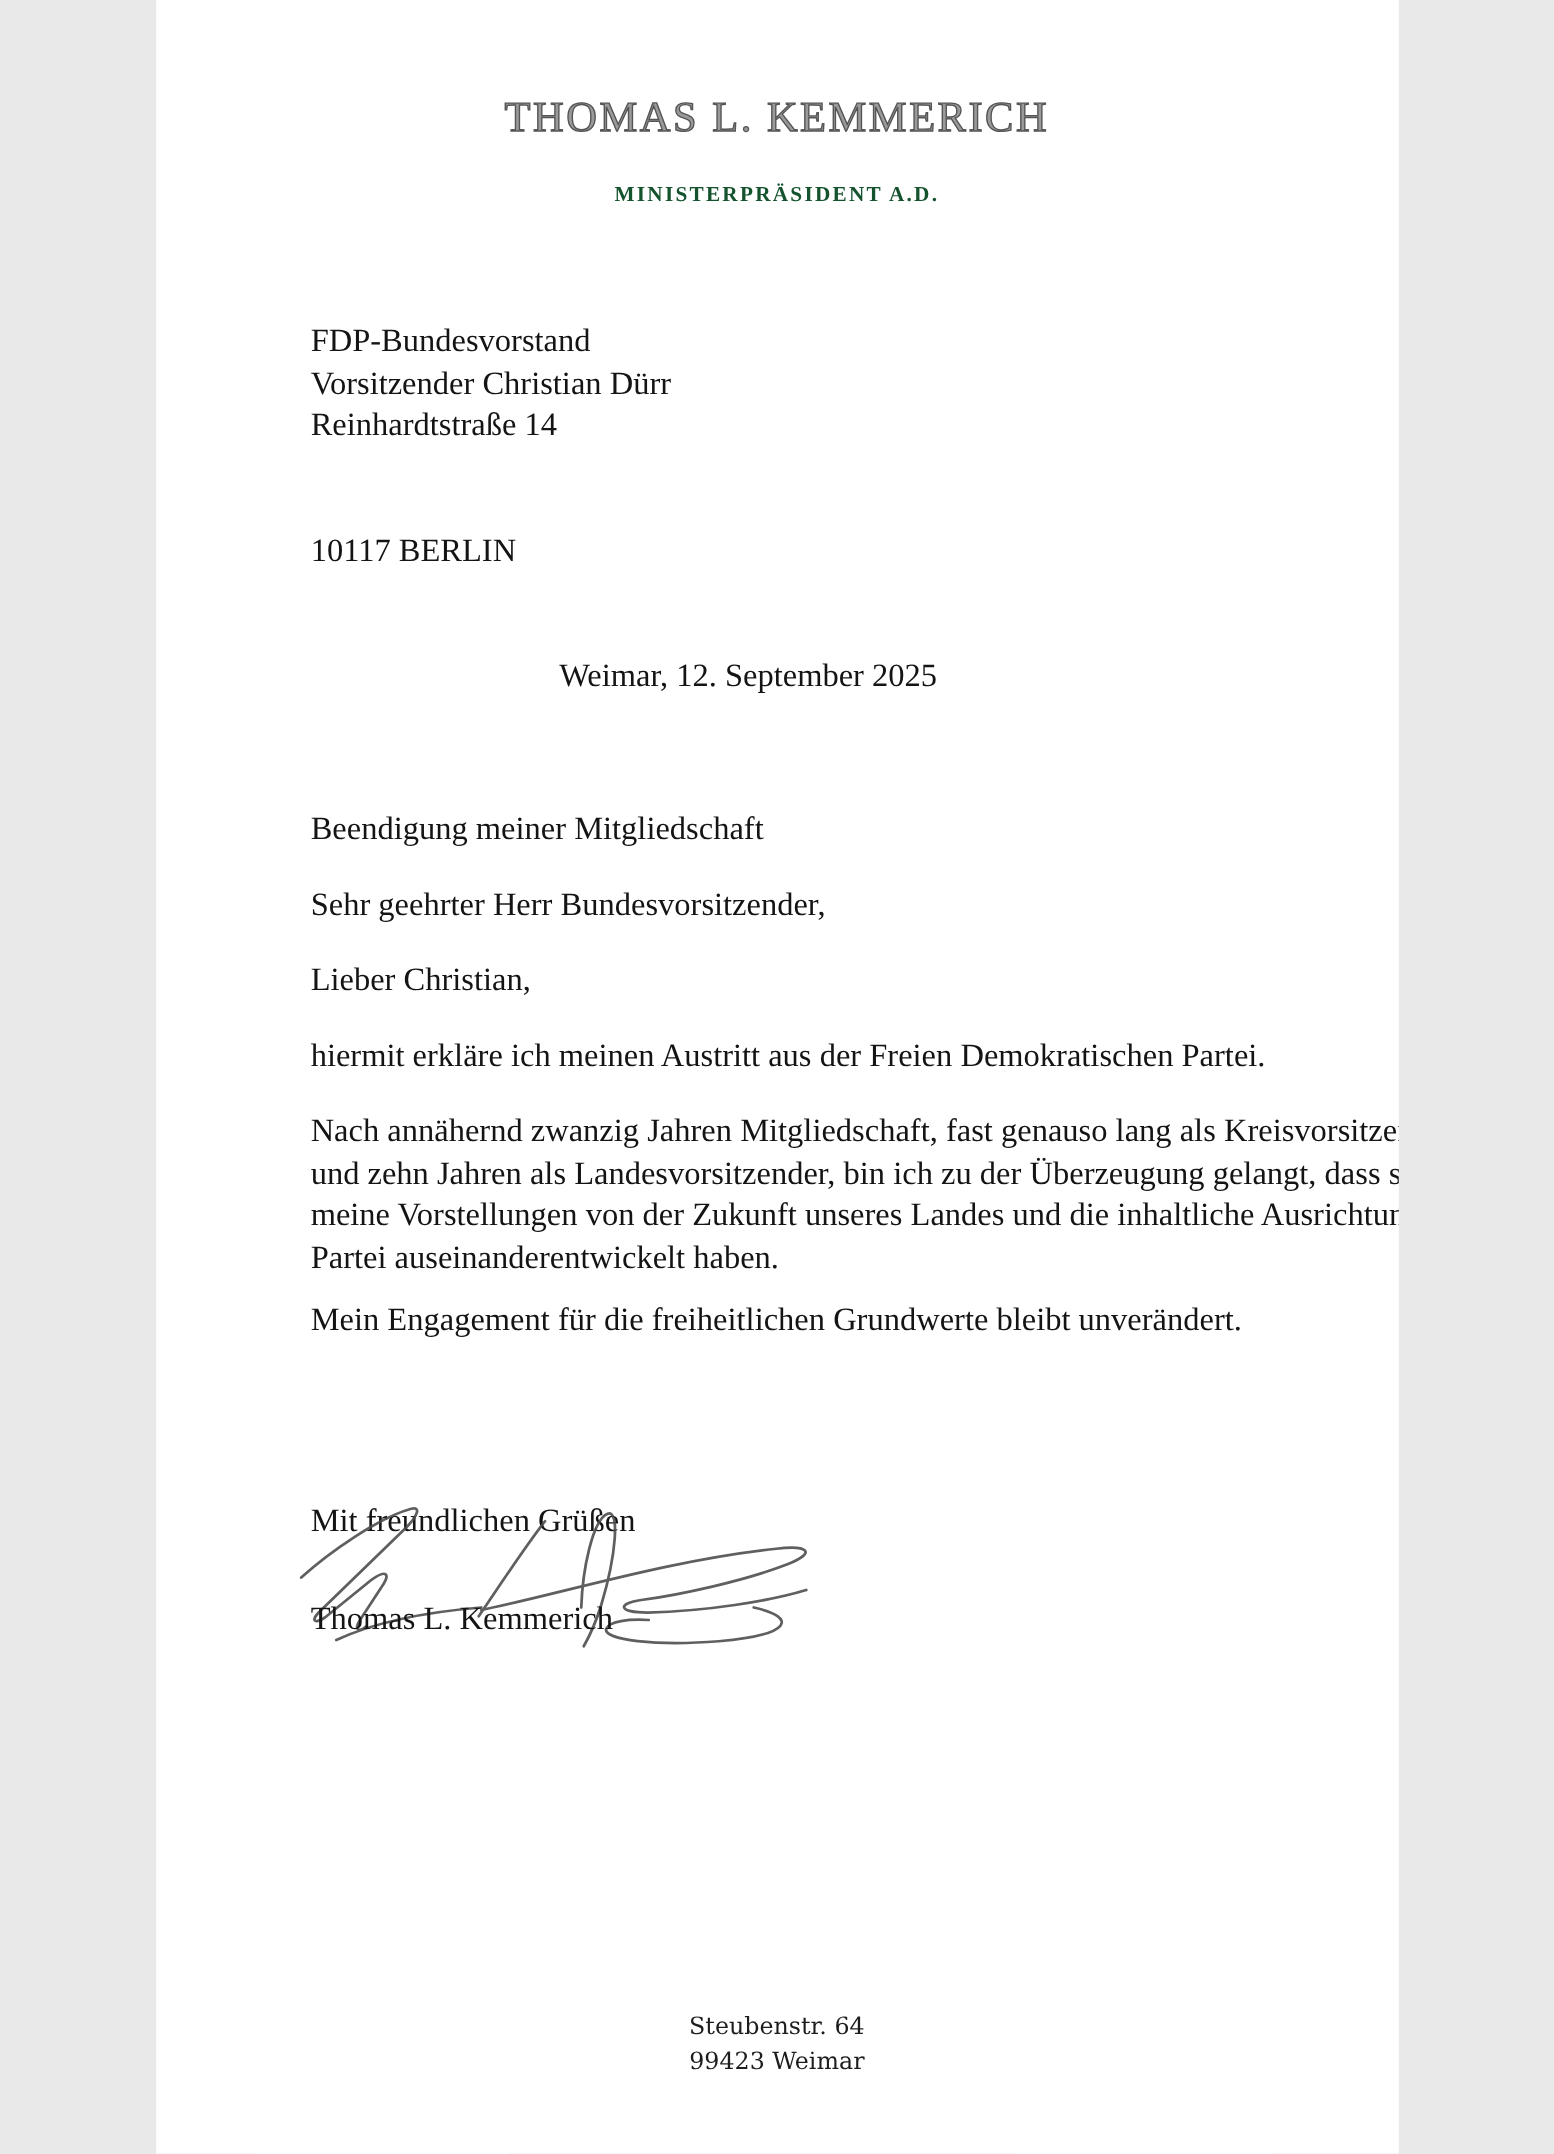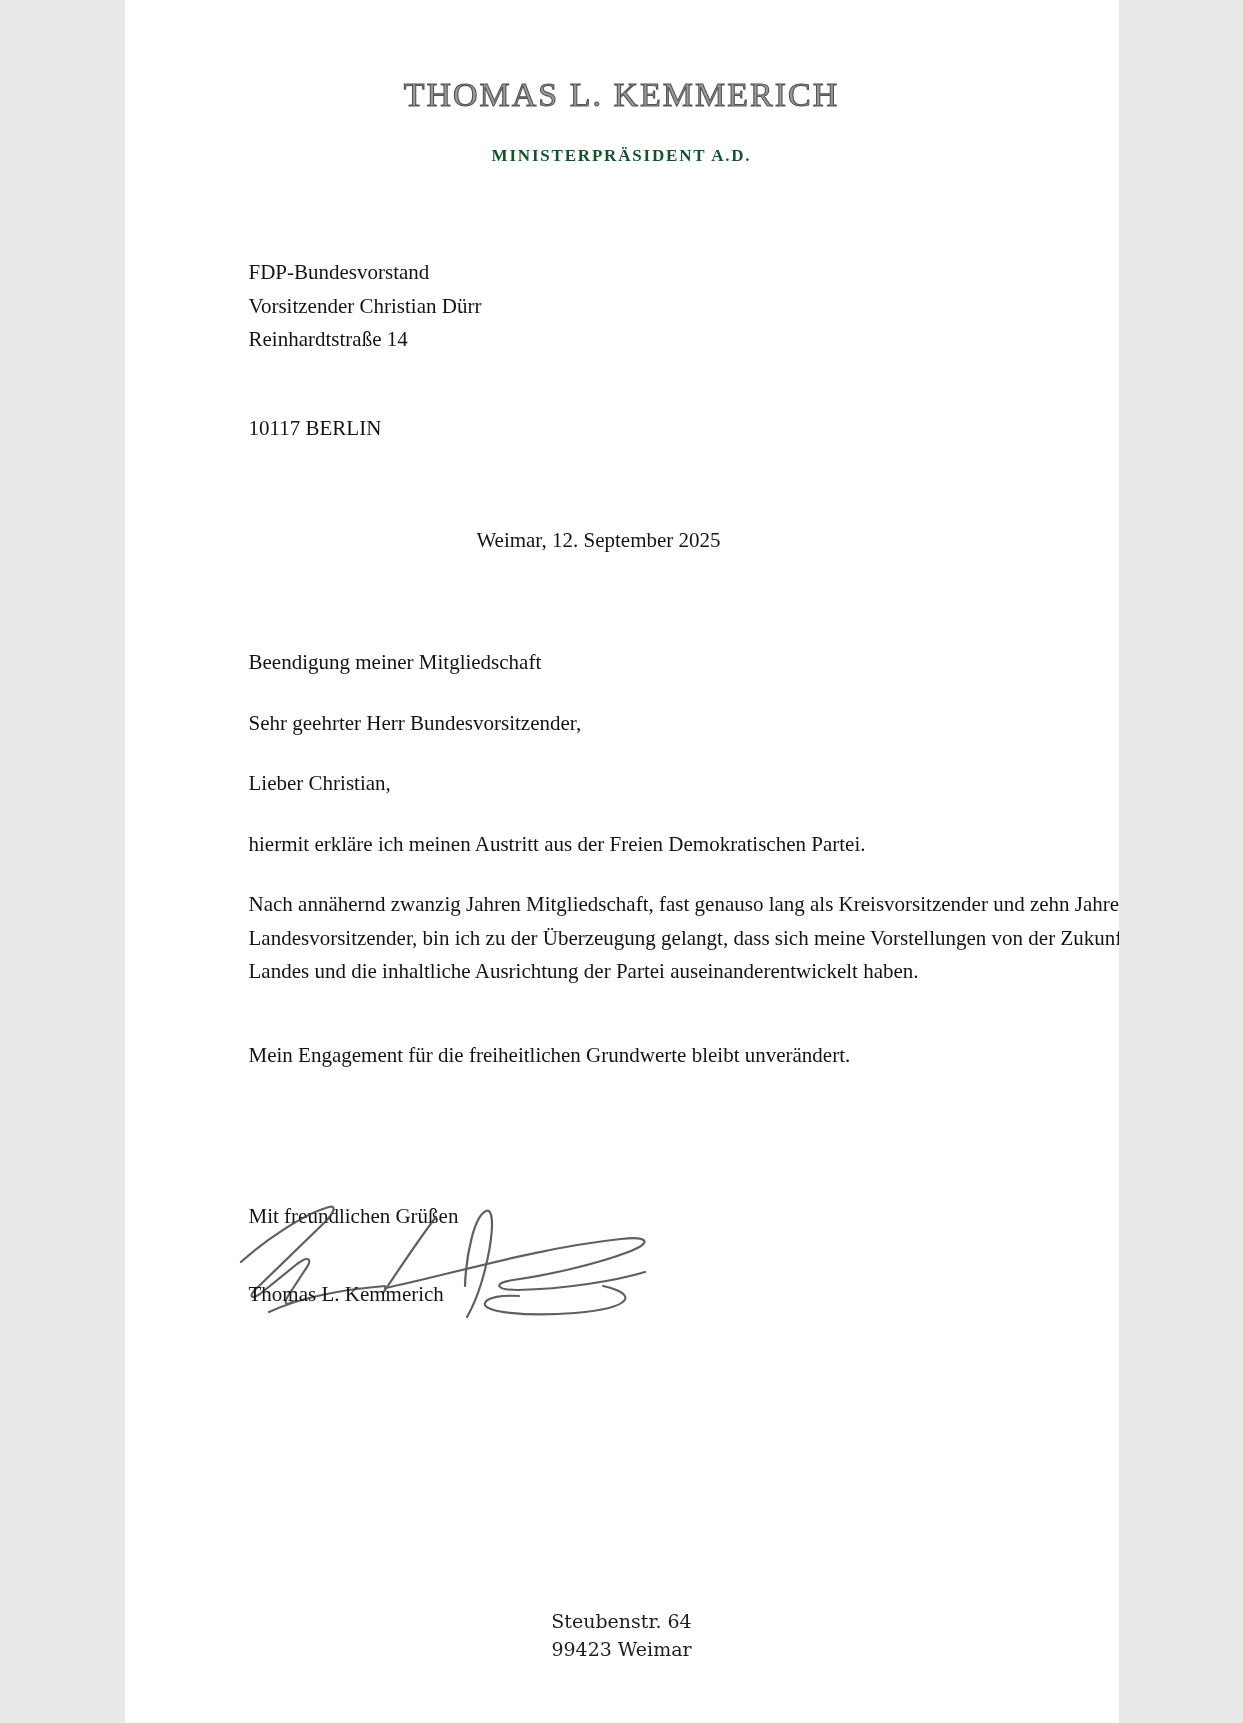--- a/index.html
+++ b/index.html
@@ -36,31 +36,31 @@
     left: 0;
     width: 100%;
     text-align: center;
     font-size: 17px;
     letter-spacing: 1.8px;
     font-weight: 600;
     color: #14532d;
   }
   
   .textline, .para {
-    font-size: 21px;
+    font-size: 26px;
     line-height: 33.5px;
   }
   .recipient {
     position: absolute;
     top: 256px;
     left: 124px;
   }
   .postal-line {
     position: absolute;
-    top: 412px;
+    top: 424px;
     left: 124px;
   }
   .dateline {
     position: absolute;
     top: 524px;
     left: 124px;
     right: 170px;
     text-align: center;
   }
   .subject {

